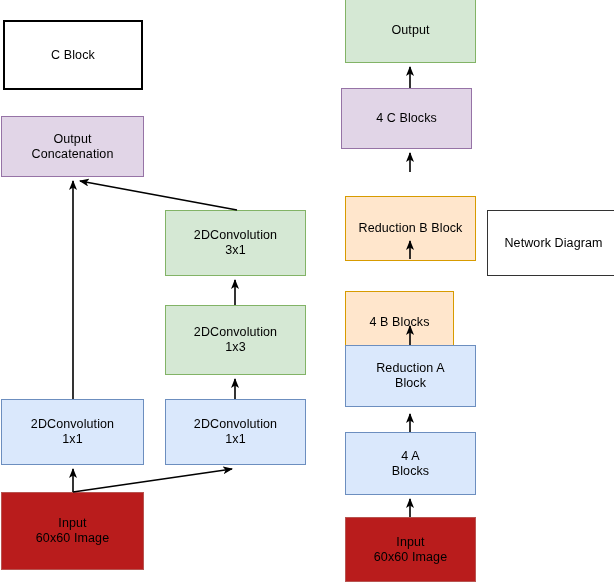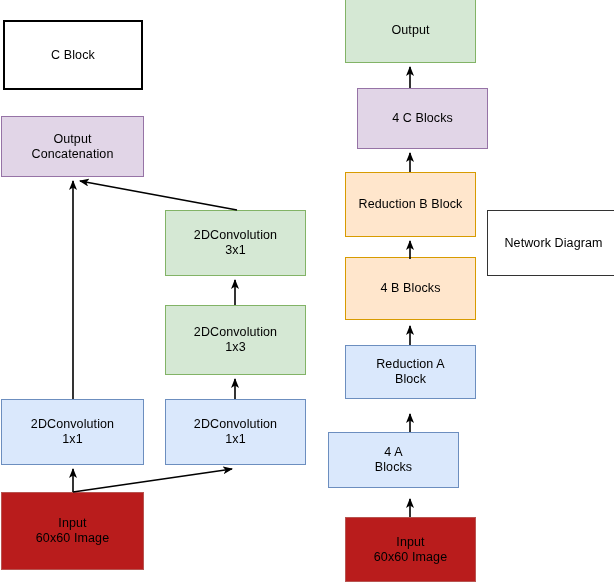--- a/index.html
+++ b/index.html
@@ -38,21 +38,21 @@
     border-width: 2px;
   }
   .node.thin-plain {
     background: #ffffff;
     border-color: #333333;
     border-width: 1px;
   }
   .node.purple  { background: #e1d5e7; border-color: #9673a6; }
   .node.green   { background: #d5e8d4; border-color: #82b366; }
   .node.blue    { background: #dae8fc; border-color: #6c8ebf; }
-  .node.orange  { background: #ffe6cc; border-color: #d79b00; }
+  .node.orange  { background: #ffe6cc; border-color: #d79b00; margin-top: 24px; }
   .node.red     { background: #b91c1c; border-color: #b85450; }
 
   .edge-layer {
     position: absolute;
     left: 0;
     top: 0;
     width: 614px;
     height: 584px;
     pointer-events: none;
   }
@@ -77,30 +77,30 @@
 1x1</div>
 
   <div class="node blue" style="left:165px; top:399px; width:141px; height:66px;">2DConvolution
 1x1</div>
 
   <div class="node red" style="left:1px; top:492px; width:143px; height:78px;">Input
 60x60 Image</div>
 
   <div class="node green" style="left:345px; top:-2px; width:131px; height:65px;">Output</div>
 
-  <div class="node purple" style="left:357px; top:88px; width:131px; height:61px;">4 C Blocks</div>
+  <div class="node purple" style="left:341px; top:88px; width:131px; height:61px;">4 C Blocks</div>
 
   <div class="node orange" style="left:345px; top:172px; width:131px; height:65px;">Reduction B Block</div>
 
-  <div class="node orange" style="left:345px; top:257px; width:131px; height:63px;">4 B Blocks</div>
+  <div class="node orange" style="left:345px; top:267px; width:109px; height:63px;">4 B Blocks</div>
 
-  <div class="node blue" style="left:345px; top:345px; width:131px; height:54px;">Reduction A
+  <div class="node blue" style="left:345px; top:345px; width:131px; height:62px;">Reduction A
 Block</div>
 
-  <div class="node blue" style="left:328px; top:432px; width:131px; height:56px;">4 A
+  <div class="node blue" style="left:345px; top:432px; width:131px; height:63px;">4 A
 Blocks</div>
 
   <div class="node red" style="left:345px; top:517px; width:131px; height:65px;">Input
 60x60 Image</div>
 
   <div class="node thin-plain" style="left:487px; top:210px; width:133px; height:66px;">Network Diagram</div>
 
   <svg class="edge-layer" viewBox="0 0 614 584" width="614" height="584">
     <defs>
       <marker id="arrowhead" markerWidth="10" markerHeight="8" refX="9" refY="4" orient="auto" markerUnits="userSpaceOnUse">

